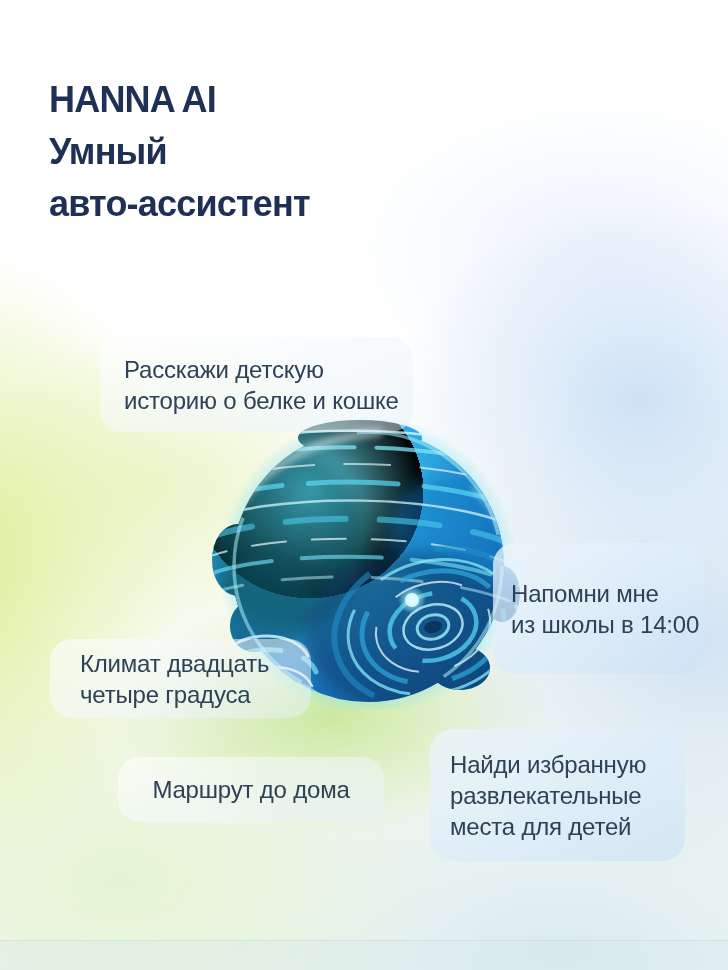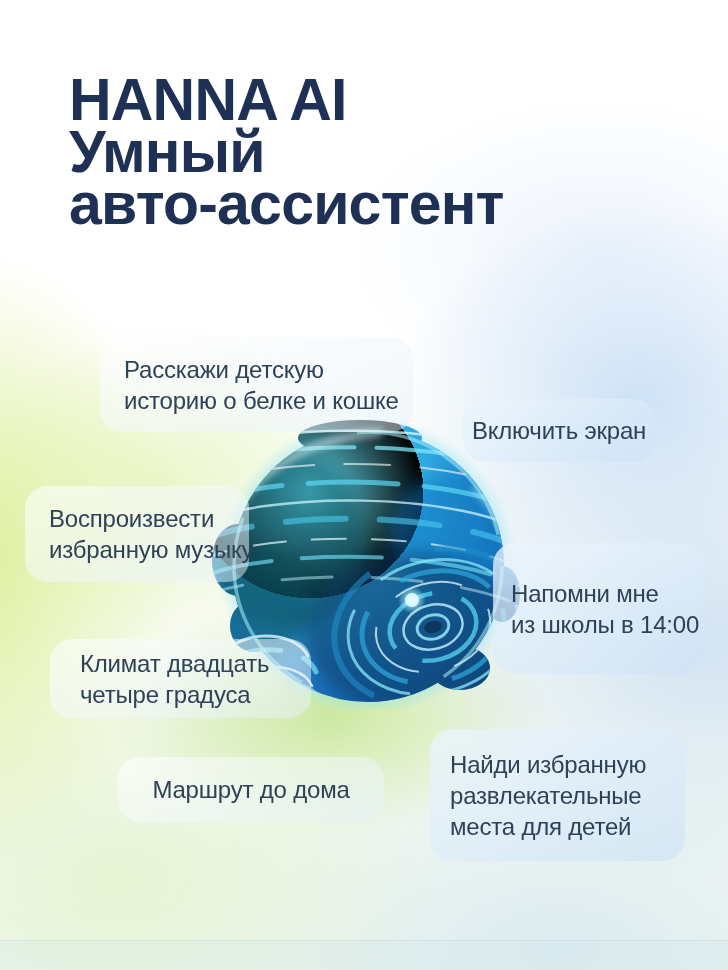--- a/index.html
+++ b/index.html
@@ -17,23 +17,22 @@
       radial-gradient(300px 430px at -30px 560px, rgba(219,239,148,0.95), rgba(219,239,148,0) 72%),
       radial-gradient(280px 220px at 165px 485px, rgba(226,242,176,0.65), rgba(226,242,176,0) 72%),
       radial-gradient(320px 170px at 330px 715px, rgba(196,229,146,0.85), rgba(196,229,146,0) 70%),
       radial-gradient(430px 270px at 120px 880px, rgba(226,243,206,0.85), rgba(226,243,206,0) 75%),
       radial-gradient(540px 300px at 560px 950px, rgba(212,231,240,0.75), rgba(212,231,240,0) 75%),
       linear-gradient(180deg,#ffffff 0%,#ffffff 32%,#f8fbf4 70%,#f3f8f0 100%);
   }
   .title{
     position:absolute;left:49px;top:74px;
     color:#1e3054;
-    font-size:59px;line-height:52px;font-weight:700;
+    font-size:36px;line-height:52px;font-weight:700;
     letter-spacing:-0.8px;
-    margin-left:20px;
   }
   .title .ln{display:block;}
   .bubble{
     position:absolute;
     border-radius:22px;
     display:flex;flex-direction:column;justify-content:center;
     padding:0 24px;box-sizing:border-box;
     background:linear-gradient(155deg, rgba(255,255,255,0.60) 0%, rgba(228,240,250,0.50) 100%);
     color:#2e4156;
     font-size:24px;line-height:31px;letter-spacing:-0.2px;
@@ -143,28 +142,21 @@
 
       <circle cx="158" cy="148" r="134" fill="none" stroke="#aaf0fa" stroke-width="3.5" opacity="0.55" stroke-dasharray="190 150" stroke-dashoffset="60"></circle>
     </g>
   </svg>
 
   <div class="bubble" style="left:100px;top:337px;width:313px;height:95px;">
     <span class="ln">Расскажи детскую</span>
     <span class="ln">историю о белке и кошке</span>
   </div>
 
-  <div class="bubble blue center" style="left:463px;top:399px;width:192px;height:63px;">
-    <span class="ln">Включить экран</span>
-  </div>
 
-  <div class="bubble" style="left:25px;top:486px;width:224px;height:96px;">
-    <span class="ln">Воспроизвести</span>
-    <span class="ln">избранную музыку</span>
-  </div>
 
   <div class="bubble blue" style="left:493px;top:543px;width:211px;height:131px;padding:0 18px;">
     <span class="ln">Напомни мне</span>
     <span class="ln">из школы в 14:00</span>
   </div>
 
   <div class="bubble" style="left:50px;top:639px;width:261px;height:79px;padding:0 30px;">
     <span class="ln">Климат двадцать</span>
     <span class="ln">четыре градуса</span>
   </div>

